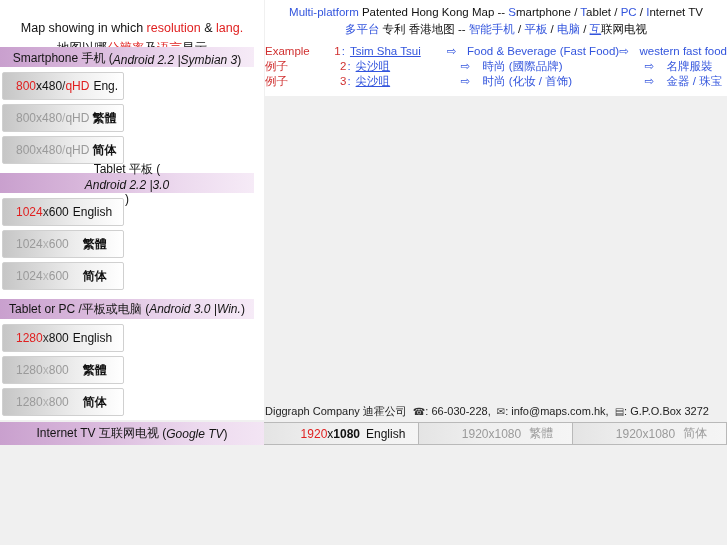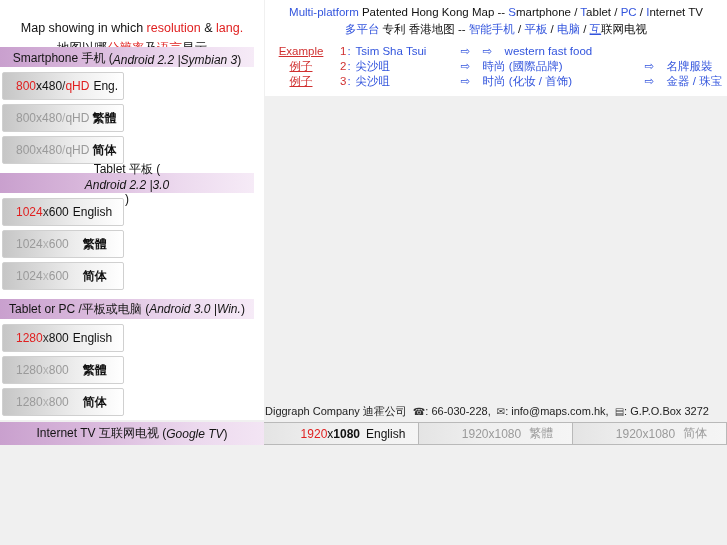--- a/index.html
+++ b/index.html
@@ -68,24 +68,24 @@
     white-space: nowrap;
   }
   .blue { color: #3355dd; }
   .blue-u { color: #3355dd; text-decoration: underline; }
   #rp-examples {
     position: absolute; left: 0; top: 44px; width: 462px;
     font-size: 11.5px; line-height: 15px;
     color: #3355dd;
   }
   .ex-row { display: flex; white-space: nowrap; height: 15px; align-items: center; }
-  .ex-label { width: 72px; text-align: center; color: #d03030; padding-right: 3px; text-decoration: underline; }
+  .ex-label { width: 72px; text-align: left; color: #d03030; padding-right: 3px; }
   .ex-num { color: #d03030; padding-right: 1px;}
   .ex-colon { color: #3355dd; padding-right: 5px; }
-  .ex-place { width: 105px; }
+  .ex-place { width: 105px; text-decoration: underline; }
   .ex-arrow { width: 22px; color: #3355dd; }
   .ex-cat { width: 162px; }
   .ex-arrow2 { width: 22px; color: #3355dd; }
   .ex-res { }
 
   
   #footer {
     position: absolute; left: 265px; top: 402px; width: 462px; height: 18px;
     background: #f0f0f0;
     font-size: 11px; color: #222;
@@ -223,20 +223,21 @@
       <div><span class="blue">多平台</span><span> 专利 香港地图 -- </span><span class="blue">智能手机</span><span> / </span><span class="blue">平板</span><span> / </span><span class="blue">电脑</span><span> / </span><span class="blue-u">互</span><span>联网电视</span></div>
     </div>
 
     <div id="rp-examples">
       <div class="ex-row">
         <span class="ex-label">Example</span>
           <span class="ex-num">1</span>
           <span class="ex-colon">:</span>
           <span class="ex-place">Tsim Sha Tsui</span>
           <span class="ex-arrow">⇨</span>
+          <span class="ex-cat">Food &amp; Beverage (Fast Food)</span>
           <span class="ex-arrow2">⇨</span>
           <span class="ex-res">western fast food</span>
       </div>
       <div class="ex-row">
         <span class="ex-label">例子</span>
           <span class="ex-num">2</span>
           <span class="ex-colon">:</span>
           <span class="ex-place">尖沙咀</span>
           <span class="ex-arrow">⇨</span>
           <span class="ex-cat">時尚 (國際品牌)</span>

